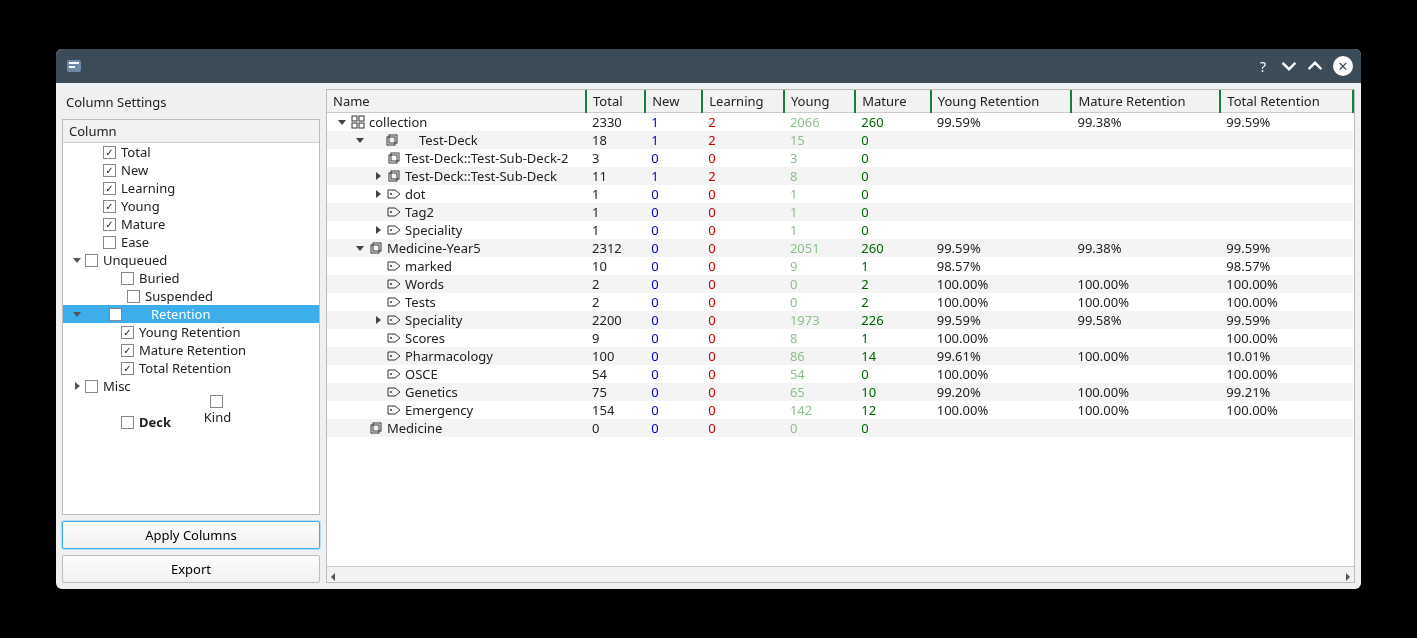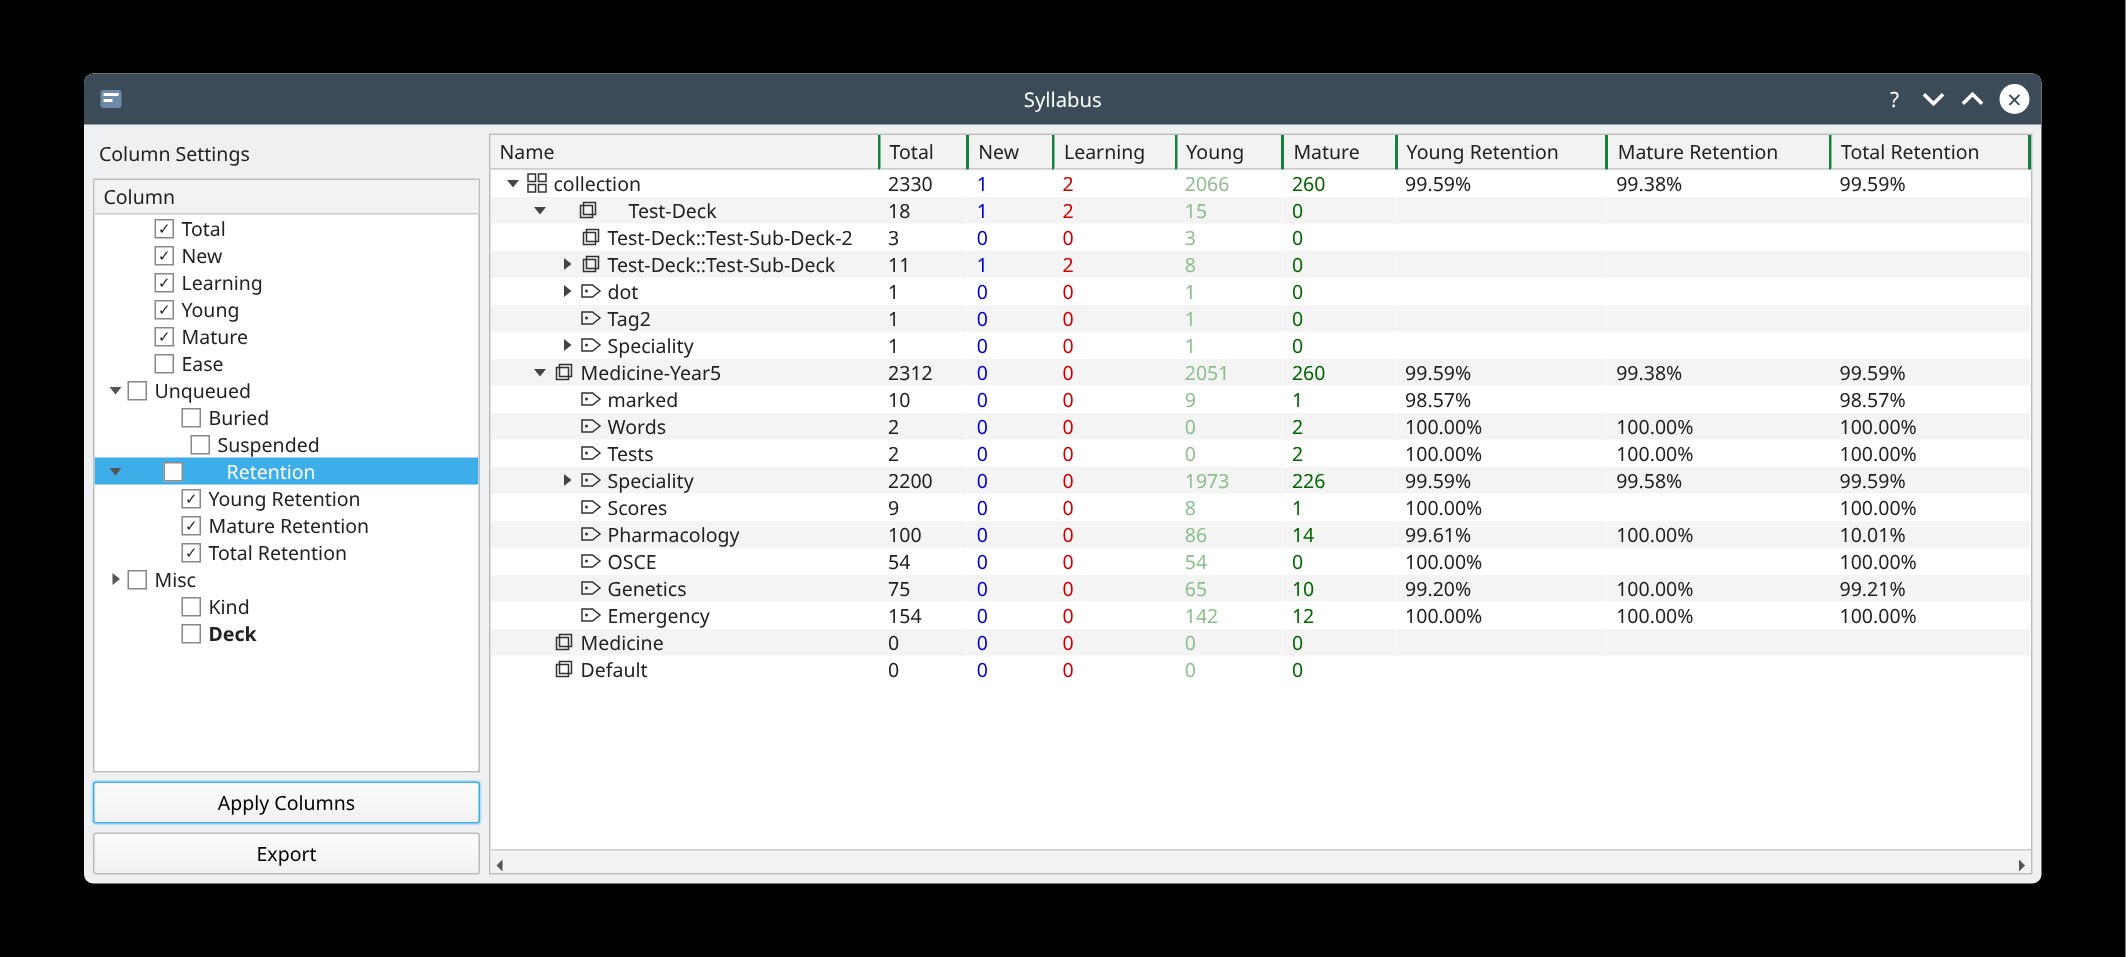--- a/index.html
+++ b/index.html
@@ -48,21 +48,20 @@
 
 <div class="window">
   <div class="titlebar">
     <span class="app-icon">
       <svg viewBox="0 0 16 16">
           <rect x="1" y="2" width="14" height="12" rx="2" fill="#6d8aa8"></rect>
           <rect x="3" y="4" width="10" height="2" fill="#fff"></rect>
           <rect x="3" y="8" width="6" height="2" fill="#fff"></rect>
         </svg>
     </span>
-    <span class="title">Syllabus</span>
     <div class="right-controls">
       <span class="ctrl-icon">?</span>
       <span class="ctrl-icon">
           <svg viewBox="0 0 10 10">
             <path d="M1 3 L5 7 L9 3" stroke="#fff" fill="none" stroke-width="1.5"></path>
           </svg>
         </span>
       <span class="ctrl-icon">
           <svg viewBox="0 0 10 10">
             <path d="M1 7 L5 3 L9 7" stroke="#fff" fill="none" stroke-width="1.5"></path>
@@ -153,21 +152,21 @@
             </div>
             <div class="tree-item" style="padding-left: 6px;">
               <span class="arrow">
                 <svg viewBox="0 0 8 8">
                   <path d="M2 0 L7 4 L2 8 Z" fill="#555"></path>
                 </svg>
               </span>
               <span class="chk"></span>
               <span>Misc</span>
             </div>
-            <div class="tree-item" style="padding-left: 42px;">
+            <div class="tree-item" style="padding-left: 57px; flex-direction: column;">
               <span class="arrow"></span>
               <span class="chk"></span>
               <span>Kind</span>
             </div>
             <div class="tree-item" style="padding-left: 42px; font-weight: bold;">
               <span class="arrow"></span>
               <span class="chk"></span>
               <span>Deck</span>
             </div>
           </div>
@@ -623,42 +622,20 @@
                 </td>
                 <td>0</td>
                 <td class="c-new">0</td>
                 <td class="c-learn">0</td>
                 <td class="c-young-dim">0</td>
                 <td class="c-mature">0</td>
                 <td></td>
                 <td></td>
                 <td></td>
               </tr>
-              <tr>
-                <td>
-                  <div class="name-cell" style="padding-left: 22px;">
-                    <span class="tri"></span>
-                    <span class="ico">
-                      <svg viewBox="0 0 14 14">
-                        <rect x="2" y="4" width="8" height="8" fill="none" stroke="#333"></rect>
-                        <rect x="4" y="2" width="8" height="8" fill="none" stroke="#333"></rect>
-                      </svg>
-                    </span>
-                    <span>Default</span>
-                  </div>
-                </td>
-                <td>0</td>
-                <td class="c-new">0</td>
-                <td class="c-learn">0</td>
-                <td class="c-young-dim">0</td>
-                <td class="c-mature">0</td>
-                <td></td>
-                <td></td>
-                <td></td>
-              </tr>
             </tbody>
         </table>
       </div>
       <div class="hscroll">
         <span><svg viewBox="0 0 8 8">
               <path d="M6 0 L2 4 L6 8 Z"></path>
             </svg></span>
         <span><svg viewBox="0 0 8 8">
               <path d="M2 0 L6 4 L2 8 Z"></path>
             </svg></span>

